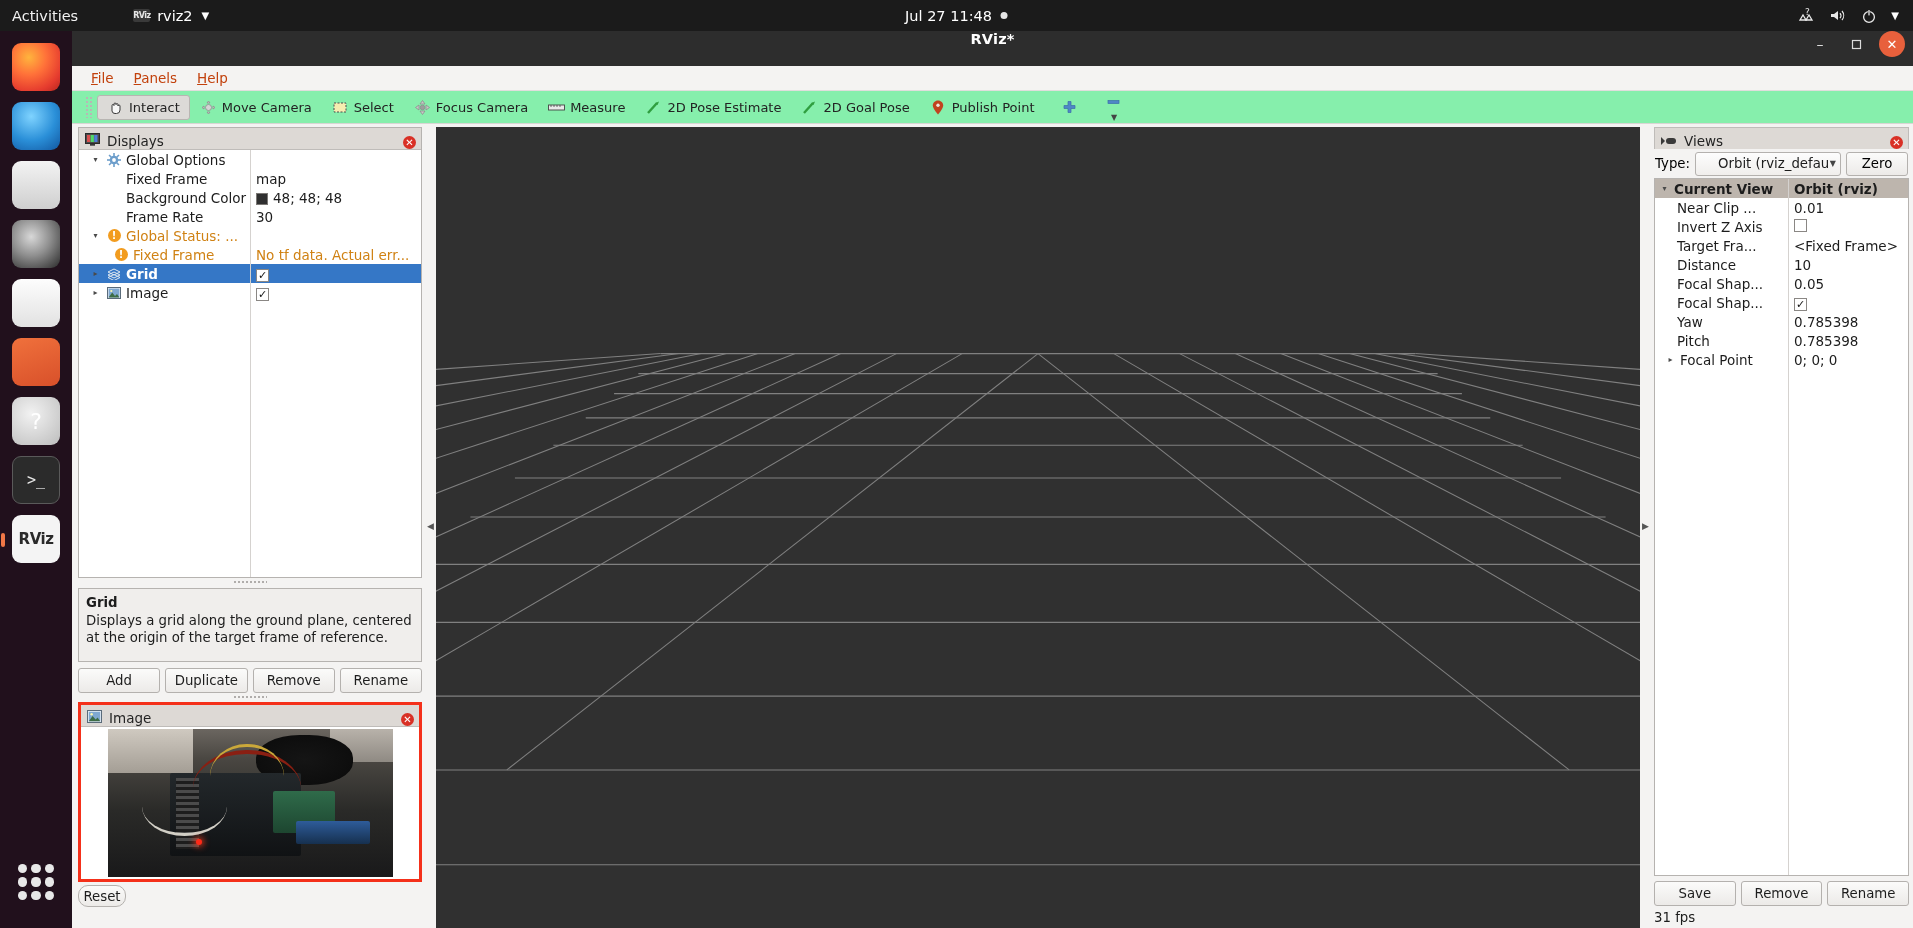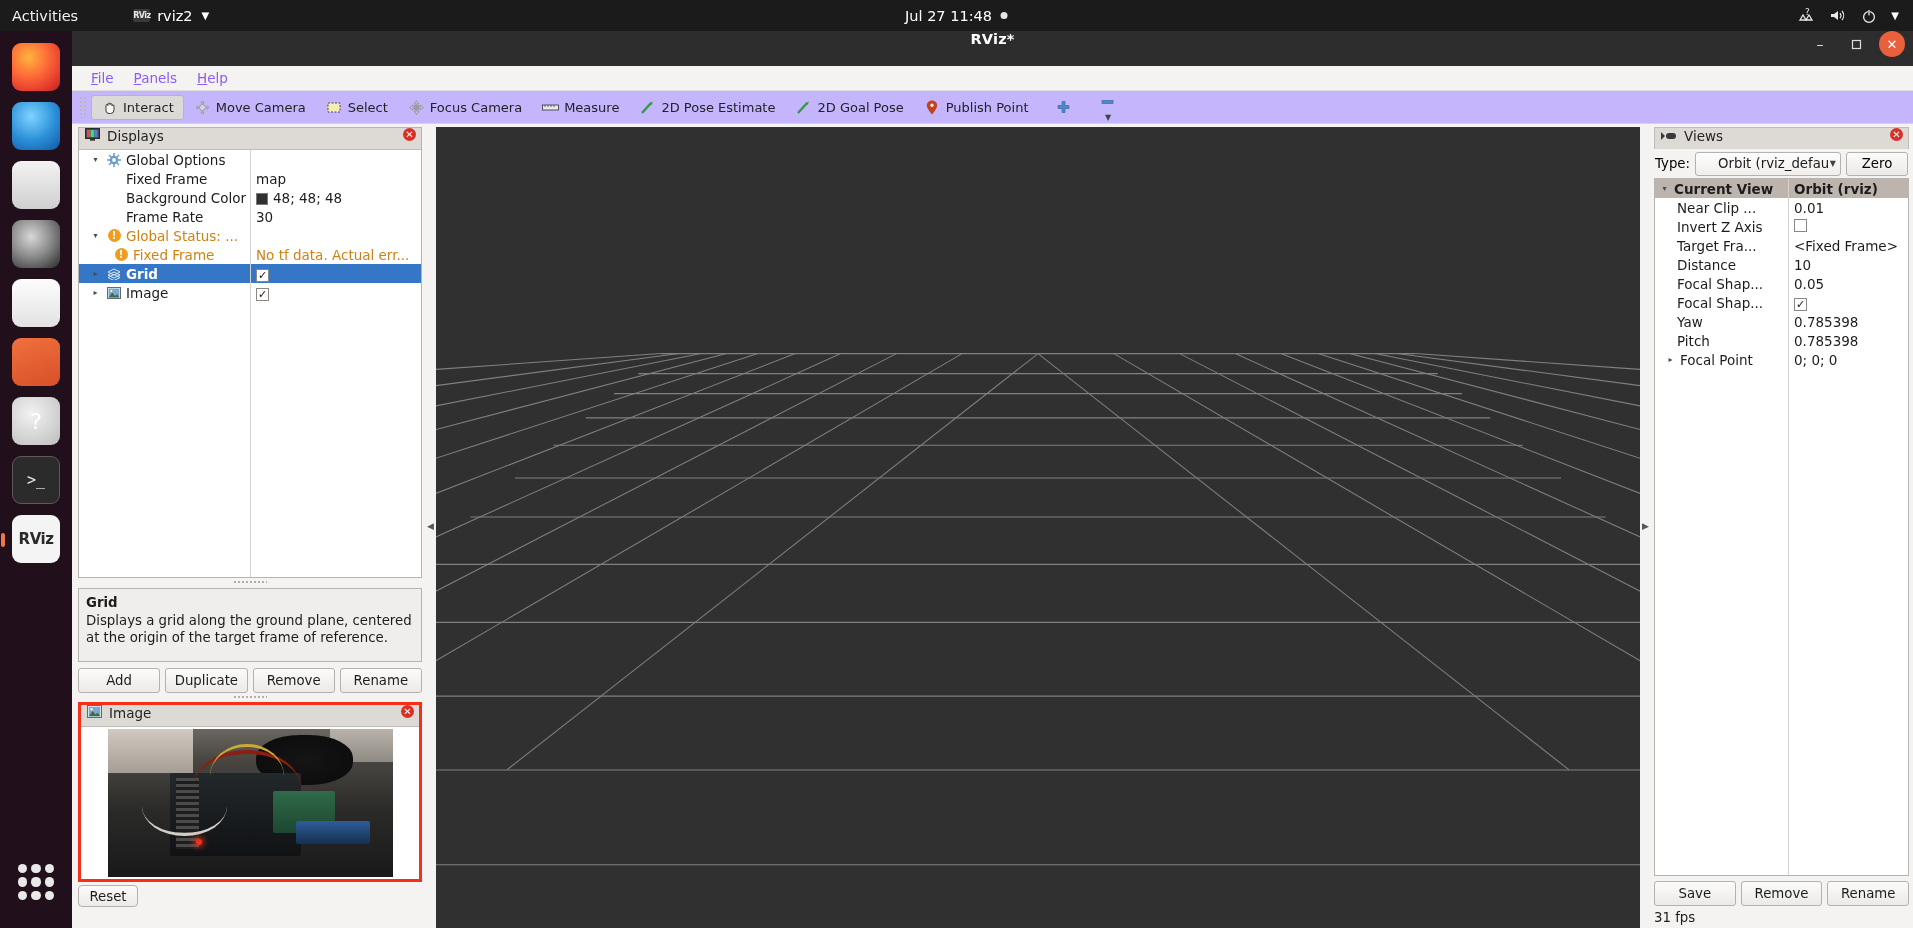--- a/index.html
+++ b/index.html
@@ -83,30 +83,30 @@
   }
   .titlebar .wt { font-size: 14.5px; font-weight: bold; letter-spacing: .2px; }
   .wbtns { position: absolute; right: 8px; display: flex; align-items: center; gap: 10px; }
   .wbtn { width: 26px; height: 26px; border-radius: 50%; display:flex; align-items:center; justify-content:center;
           color:#dcdcdc; font-size: 14px; }
   .wbtn.close { background: #e8603c; color: #fff; font-size: 13px; }
 
   
   .menubar {
     height: 25px; background: #f4f3f2; display: flex; align-items: center;
-    padding-left: 10px; gap: 2px; font-size: 13.5px; color: #8b5cf6; flex: 0 0 25px;
+    padding-left: 10px; gap: 2px; font-size: 13.5px; color: #c2410c; flex: 0 0 25px;
     border-bottom: 1px solid #e0dedc;
   }
   .menu-item { padding: 2px 9px; border-radius: 2px; }
   .menu-item u { text-decoration: underline; }
 
   
   .toolbar {
-    height: 33px; background: #c4b5fd; display: flex; align-items: center;
-    padding-left: 7px; gap: 0px; font-size: 13px; color: #232323; flex: 0 0 33px;
+    height: 33px; background: #86efac; display: flex; align-items: center;
+    padding-left: 13px; gap: 0px; font-size: 13px; color: #232323; flex: 0 0 33px;
     border-bottom: 1px solid #d8d6d4;
   }
   .tb-handle { width: 9px; height: 22px; margin-right: 3px;
      background-image: radial-gradient(#b9b7b5 1px, transparent 1px);
      background-size: 4px 4px; }
   .tb-btn { display: flex; align-items: center; gap: 5px; padding: 4px 9px; border-radius: 3px;
             border: 1px solid transparent; white-space: nowrap; }
   .tb-btn.pressed { background: #dcdad7; border: 1px solid #b8b5b2; }
   .tb-ic { width: 17px; height: 15px; display:inline-flex; align-items:center; justify-content:center; }
   .tb-sep { width: 7px; }
@@ -114,21 +114,21 @@
 
   
   .main {
     flex: 1; display: flex; background: #f4f3f2; min-height: 0;
   }
 
   
   .left-dock { width: 353px; display: flex; flex-direction: column; padding: 3px 3px 0 6px; }
   .panel { border: 1px solid #b6b3b0; background: #ffffff; display:flex; flex-direction:column; }
   .panel-head {
-    height: 22px; background: #ddd9d5; display: flex; align-items: flex-start; gap: 7px;
+    height: 22px; background: #ddd9d5; display: flex; align-items: flex-end; gap: 7px;
     padding: 0 6px; font-size: 13.5px; color: #242424; position: relative;
     border-bottom: 1px solid #bfbcb9;
   }
   .panel-head .ph-title { font-weight: normal; }
   .close-x {
     position: absolute; right: 5px; width: 13px; height: 13px; border-radius: 50%;
     background: #d93025; color: #fff; font-size: 10px; line-height: 13px; text-align:center;
     font-weight: bold;
   }
   .tree { flex: 1; overflow: hidden; background: #fff; font-size: 13.5px; color: #1c1c1c; position: relative; }
@@ -191,21 +191,21 @@
   .photo .bigblack { position:absolute; left: 52%; top: 4%; width: 34%; height: 34%;
      background: radial-gradient(ellipse at 50% 50%, #151515, #0a0a0a); border-radius: 45%; }
   .photo .ledred { position:absolute; left: 31%; top: 74%; width: 6px; height: 6px;
      background: #ff2a18; border-radius: 50%; box-shadow: 0 0 6px 2px rgba(255,60,30,.75);}
   .photo .deskedge { position:absolute; left: 0; top: 0; width: 30%; height: 30%;
      background: linear-gradient(180deg,#cfc9c0,#a49e95); }
   .photo .wall { position:absolute; right: 0; top: 0; width: 22%; height: 22%;
      background: linear-gradient(180deg,#b8b2aa,#8f8a83); }
 
   .reset-btn {
-    margin-top: 3px; width: 60px; height: 22px; border: 1px solid #b4b1ae; border-radius: 4px;
+    margin-top: 3px; width: 48px; height: 22px; border: 1px solid #b4b1ae; border-radius: 10px;
     background: linear-gradient(180deg,#fbfbfa,#eceae8); font-size: 13.3px; color:#1d1d1d;
     display:flex; align-items:center; justify-content:center;
   }
 
   
   .collapse-h {
     width: 11px; display: flex; align-items: center; justify-content: center;
     background: #f4f3f2; font-size: 9px; color: #555;
   }
 

